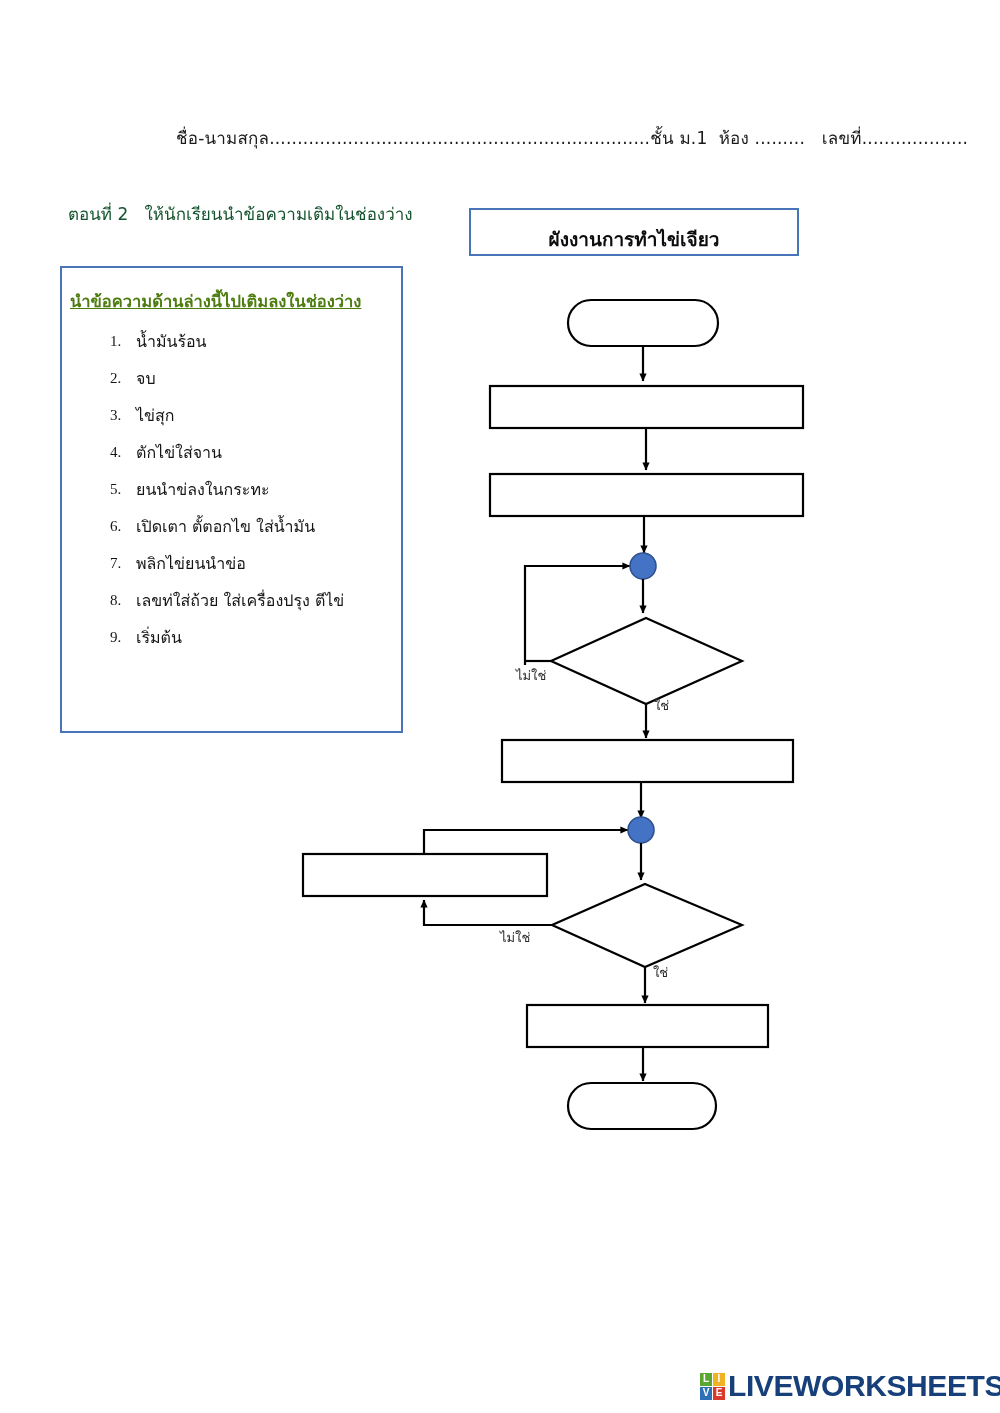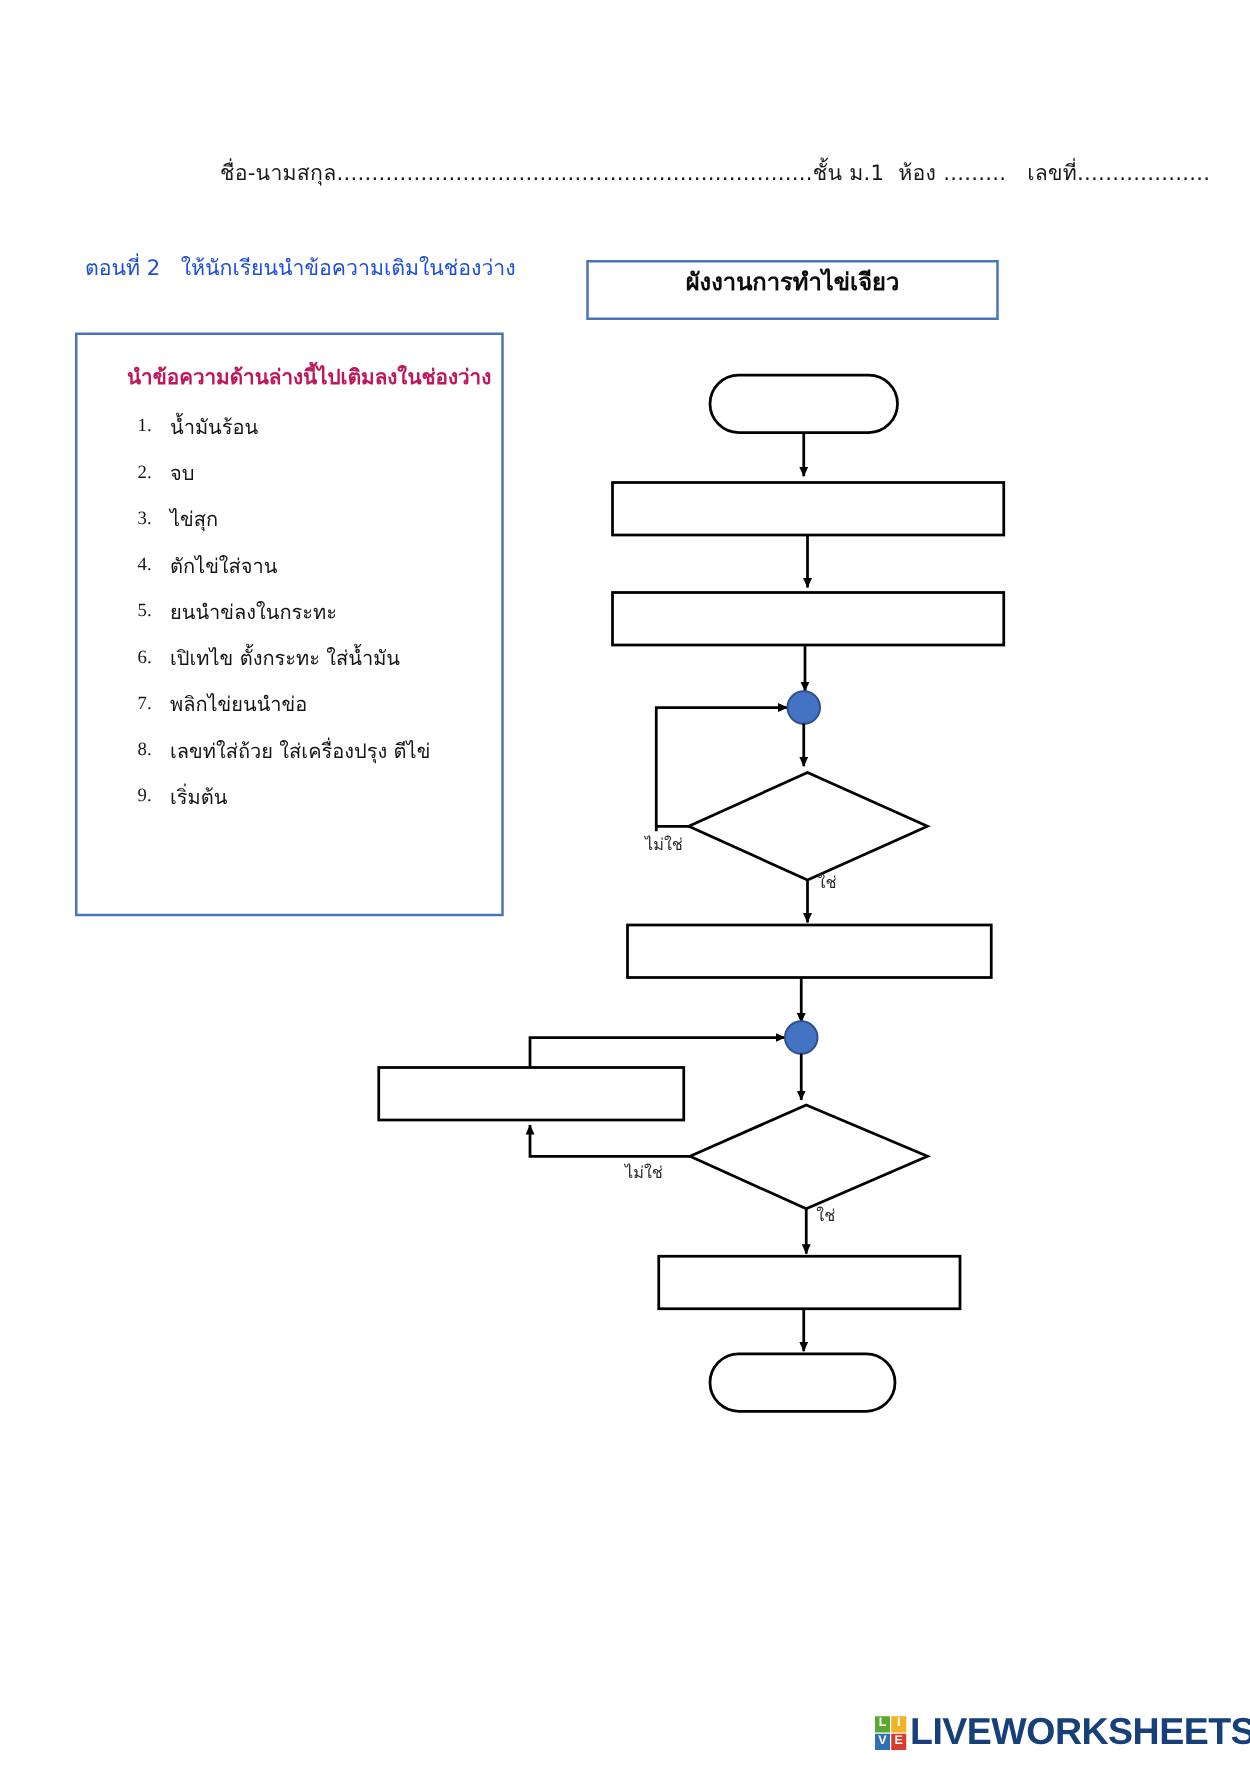--- a/index.html
+++ b/index.html
@@ -17,39 +17,40 @@
   
   .name-line{
     position:absolute;left:176px;top:124px;
     font-size:17px;letter-spacing:.2px;white-space:nowrap;color:#1a1a1a;
   }
   .name-line span{white-space:pre;}
 
   
   .section-instruction{
     position:absolute;left:68px;top:200px;
-    font-size:17px;white-space:pre;color:#1d4ed8;
+    font-size:17px;white-space:pre;color:#14532d;
   }
 
   
   .wordbank{
     position:absolute;left:60px;top:266px;
     width:343px;height:467px;
     border:2px solid #4a74b8;
     box-sizing:border-box;
     background:#fff;
   }
   .wordbank-title{
     margin-top:18px;
-    text-align:right;
+    text-align:left;
     font-size:16.5px;
     font-weight:bold;
     line-height:1.95;
-    color:#be185d;
+    color:#4d7c0f;
     padding:0 8px;
+    text-decoration:underline;
   }
   .wordbank-list{
     margin:16px 0 0 0;
     padding:0;
     list-style:none;
   }
   .wordbank-list li{
     position:relative;
     font-size:16px;
     line-height:1;
@@ -64,21 +65,21 @@
     color:#151515;
     font-family:"Liberation Serif",serif;
   }
 
   
   .chart-title-box{
     position:absolute;left:469px;top:208px;
     width:330px;height:48px;
     border:2px solid #4a74b8;
     box-sizing:border-box;
-    display:flex;align-items:flex-start;justify-content:center;
+    display:flex;align-items:flex-end;justify-content:center;
     background:#fff;
   }
   .chart-title-box .t{
     font-size:19px;font-weight:bold;color:#0d0d0d;
   }
 
   
   .flow{
     position:absolute;left:0;top:0;width:1000px;height:1413px;
     pointer-events:none;
@@ -131,21 +132,21 @@
   <div class="wordbank">
     <div class="wordbank-title">
       <div>นำข้อความด้านล่างนี้ไปเติมลงในช่องว่าง</div>
     </div>
     <ul class="wordbank-list">
       <li><span class="num">1.</span><span>น้ำมันร้อน</span></li>
       <li><span class="num">2.</span><span>จบ</span></li>
       <li><span class="num">3.</span><span>ไข่สุก</span></li>
       <li><span class="num">4.</span><span>ตักไข่ใส่จาน</span></li>
       <li><span class="num">5.</span><span>ยนนำข่ลงในกระทะ</span></li>
-      <li><span class="num">6.</span><span>เปิเทไข ตั้งกระทะ ใส่น้ำมัน</span></li>
+      <li><span class="num">6.</span><span>เปิดเตา ตั้ตอกไข ใส่น้ำมัน</span></li>
       <li><span class="num">7.</span><span>พลิกไข่ยนนำข่อ</span></li>
       <li><span class="num">8.</span><span>เลขท่ใส่ถ้วย ใส่เครื่องปรุง ตีไข่</span></li>
       <li><span class="num">9.</span><span>เริ่มต้น</span></li>
     </ul>
   </div>
 
   <div class="chart-title-box">
     <div class="t">ผังงานการทำไข่เจียว</div>
   </div>
 

